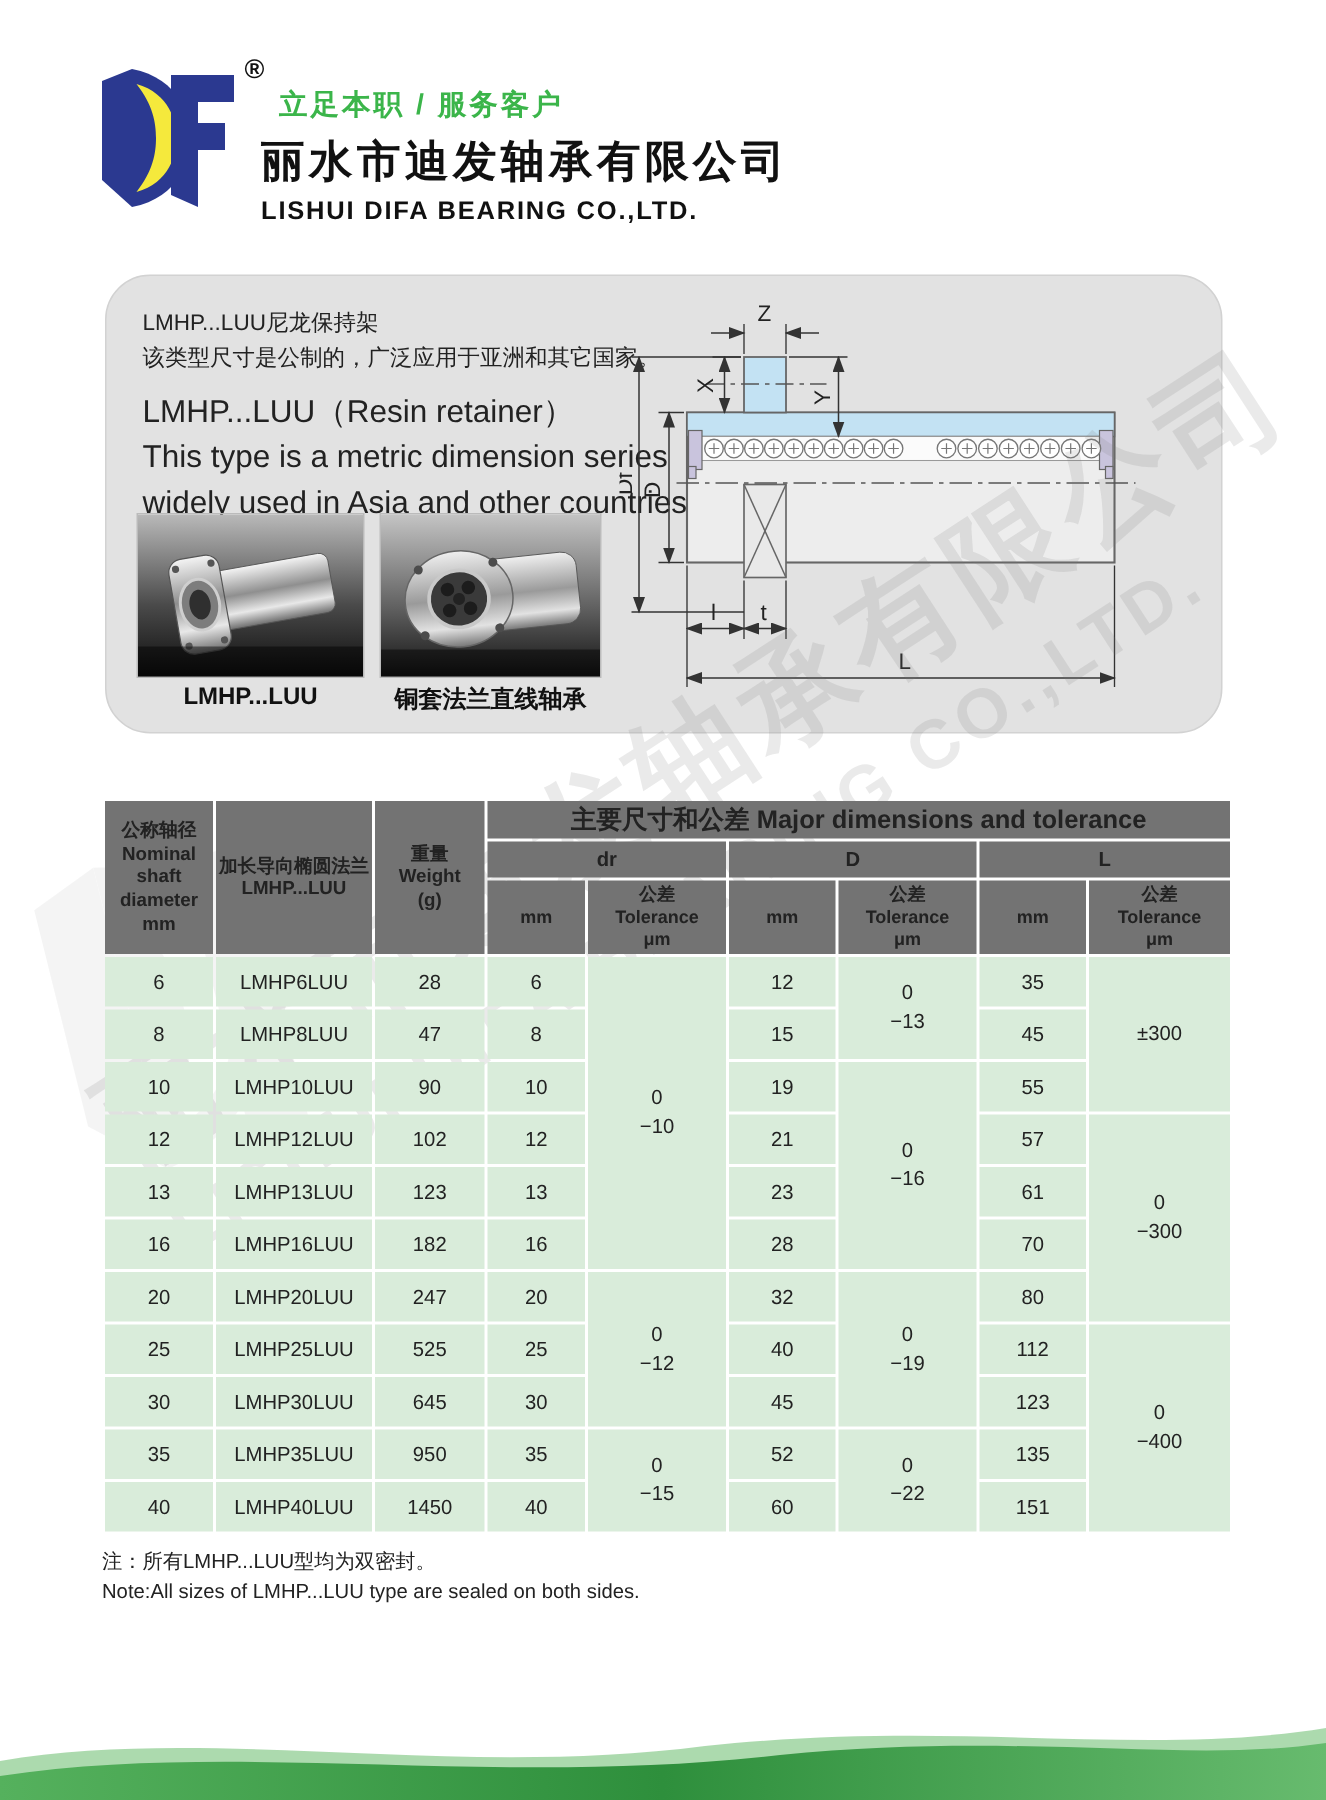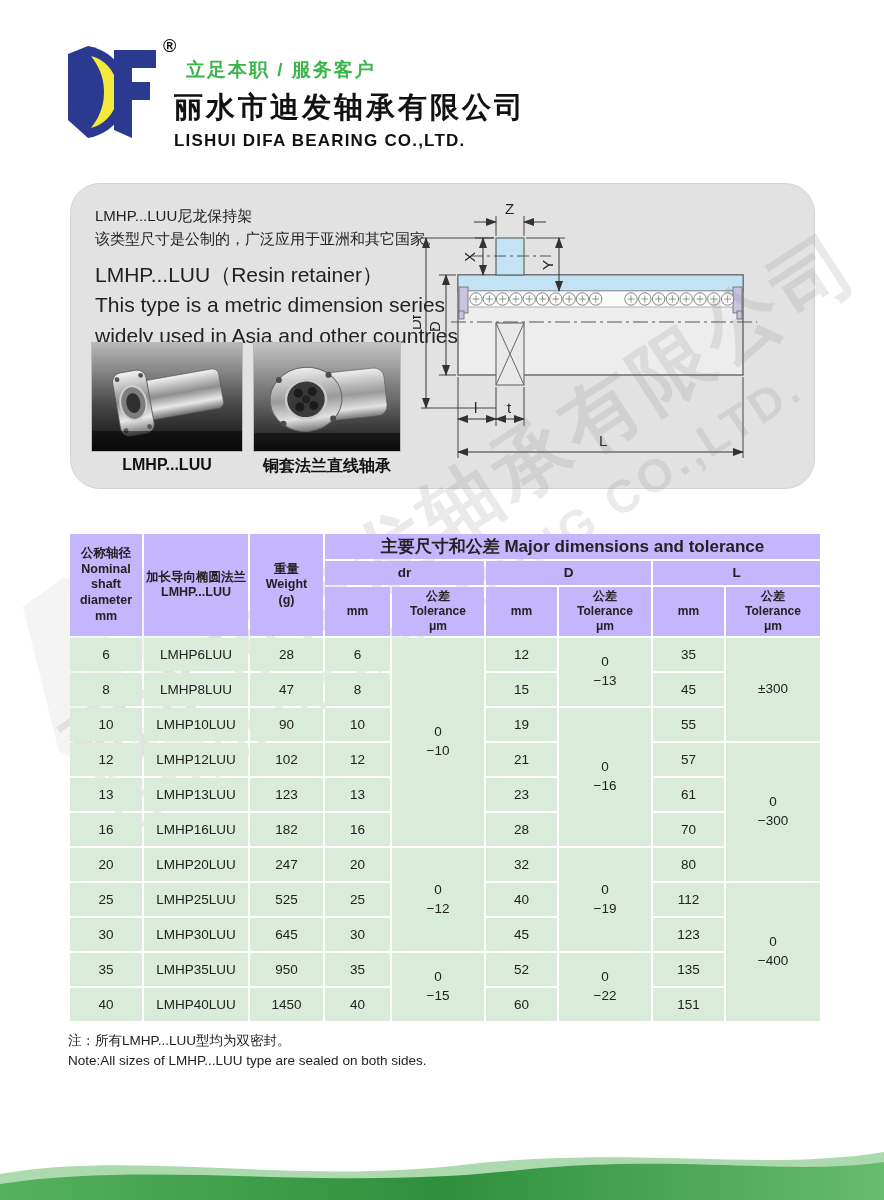--- a/index.html
+++ b/index.html
@@ -32,21 +32,21 @@
   
   .watermark { position:absolute; left:90px; top:700px; width:1100px;
                transform:rotate(-33deg); transform-origin:0 50%;
                color:rgba(125,125,125,0.16); pointer-events:none; }
   .wm-cn { font-size:78px; font-weight:bold; letter-spacing:6px; white-space:nowrap; }
   .wm-en { font-size:46px; font-weight:bold; letter-spacing:4px; white-space:nowrap; }
   .ghost-logo { position:absolute; left:18px; top:555px; opacity:0.10; transform:rotate(-14deg); pointer-events:none; }
 
   
   .spec-table { position:absolute; left:68px; top:532px; border-collapse:separate; border-spacing:2px; table-layout:fixed; }
-  .spec-table th { background:#c4b5fd; font-size:12.5px; font-weight:bold; color:#222;
+  .spec-table th { background:#737373; font-size:12.5px; font-weight:bold; color:#222;
                    text-align:center; vertical-align:middle; white-space:pre-line; line-height:1.25; padding:2px; }
   .spec-table th.group-h { font-size:17px; height:24px; }
   .spec-table th.sub-h { height:24px; font-size:13.5px;margin-left:48px; }
   .spec-table th.unit-h { height:42px; font-size:12px; }
   .spec-table td { background:#d9ecda; font-size:13.5px; color:#222; text-align:center;
                    vertical-align:middle; height:33px; padding:0 2px; }
   .spec-table td.tol { white-space:pre-line; line-height:1.4; }
 
   
   .note { position:absolute; left:68px; top:1031px; font-size:13.5px; line-height:1.45; color:#222; white-space:pre-line; }

